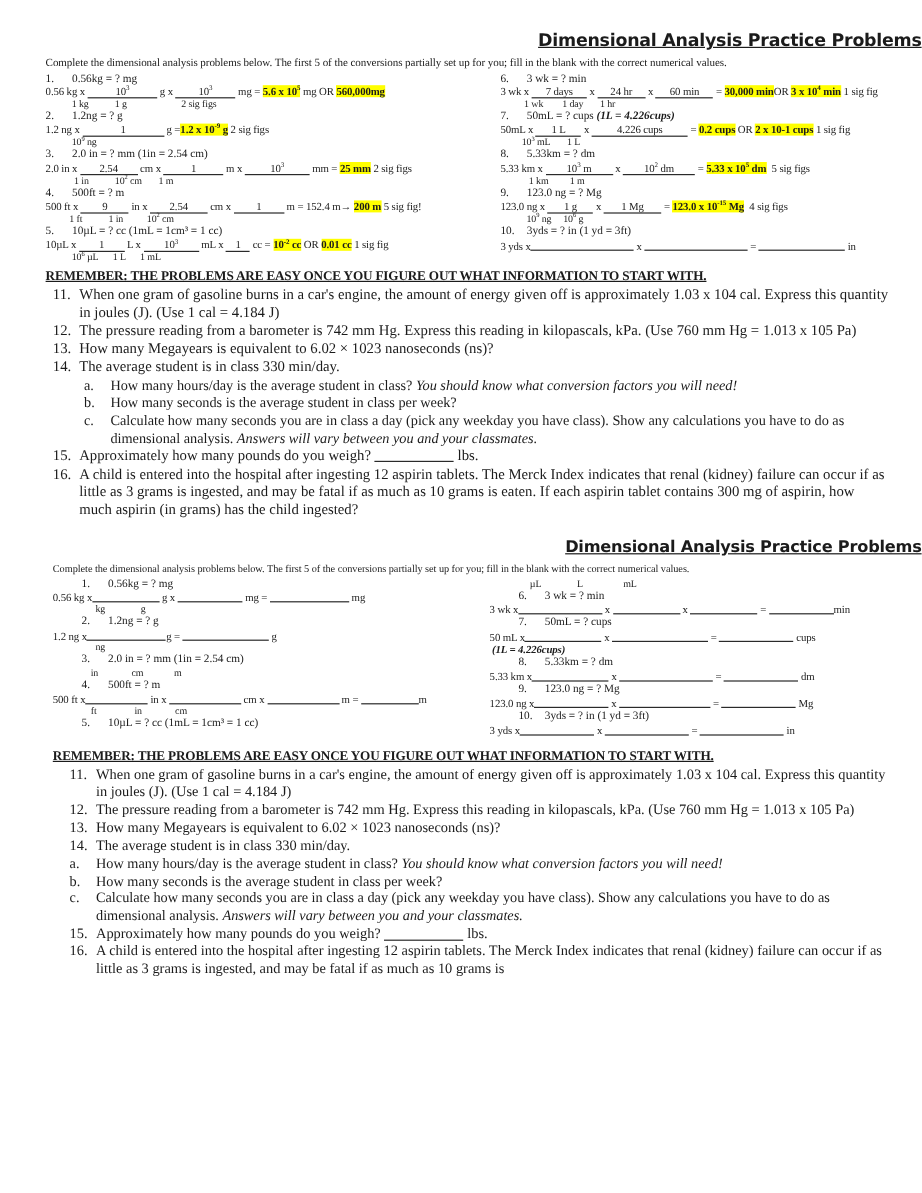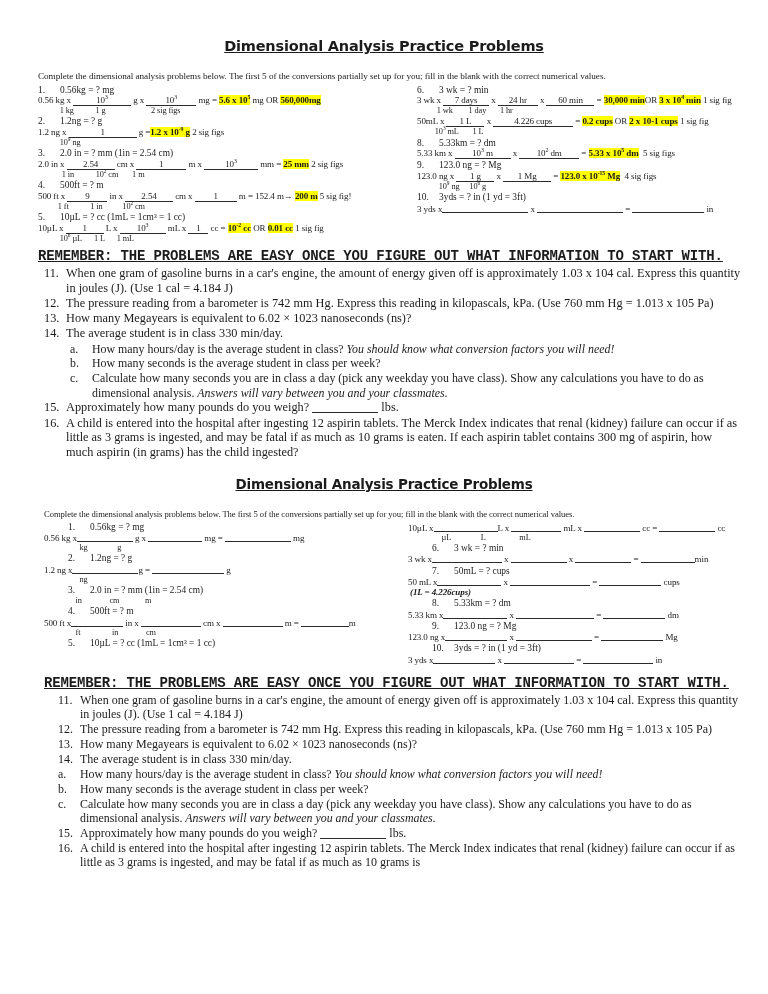--- a/index.html
+++ b/index.html
@@ -15,27 +15,27 @@
     overflow: hidden;
   }
   .page {
     position: relative;
     width: 768px;
     height: 994px;
     padding: 0;
     box-sizing: border-box;
   }
   .doc-title {
-    text-align: center;
+    text-align: right;
     font-family: "DejaVu Sans", "Liberation Sans", sans-serif;
     font-size: 14.5px;
     font-weight: 700;
     text-decoration: underline;
     letter-spacing: -0.2px;
-    margin: 12px;
+    margin: 0;
     padding-top: 26px;
   }
   .doc-title.second {
     padding-top: 14px;
     font-size: 13.5px;
   }
   .intro {
     font-family: "Liberation Serif", serif;
     font-size: 9.2px;
     padding: 5px 38px 0 38px;
@@ -95,22 +95,22 @@
   }
   .hl {
     background: #ffff00;
     font-weight: 700;
   }
   sup { font-size: 0.65em; vertical-align: super; line-height: 0; }
   .ital { font-style: italic; font-weight: 700; }
 
   
   .remember {
-    font-family: Liberation Mono, monospace;
-    font-size: 14px;
+    font-family: Liberation Serif, serif;
+    font-size: 11px;
     font-weight: 700;
     text-decoration: underline;
     padding: 4px 0 2px 38px;
     letter-spacing: -0.15px;
   }
   .remember.second { padding-left: 44px; padding-top: 9px; }
 
   
   ol.qlist {
     list-style: none;
@@ -216,33 +216,35 @@
         <div class="prob-head"><span class="pnum">6.</span><span>3 wk = ? min</span></div>
         <div class="work"><span>3 wk x</span>
           <span class="frac-num" style="width:42px">7 days</span> x
           <span class="frac-num" style="width:36px">24 hr</span> x
           <span class="frac-num" style="width:44px">60 min</span> = <span class="hl">30,000 min</span><span>OR</span> <span class="hl">3 x 10<sup>4</sup> min</span> <span>1 sig fig</span>
         </div>
         <div class="den">&nbsp;&nbsp;&nbsp;&nbsp;&nbsp;&nbsp;&nbsp;&nbsp;&nbsp;&nbsp;1 wk&nbsp;&nbsp;&nbsp;&nbsp;&nbsp;&nbsp;&nbsp;&nbsp;1 day&nbsp;&nbsp;&nbsp;&nbsp;&nbsp;&nbsp;&nbsp;1 hr</div>
       </div>
 
       <div class="prob">
+        <div class="prob-head"><span class="pnum">7.</span><span>50mL = ? cups</span> <span class="ital">(1L = 4.226cups)</span></div>
         <div class="work"><span>50mL x</span>
           <span class="frac-num" style="width:34px">1 L</span> x
           <span class="frac-num" style="width:76px">4.226 cups</span> = <span class="hl">0.2 cups</span> <span>OR</span> <span class="hl">2 x 10-1 cups</span> <span>1 sig fig</span>
         </div>
         <div class="den">&nbsp;&nbsp;&nbsp;&nbsp;&nbsp;&nbsp;&nbsp;&nbsp;&nbsp;10<sup>3</sup> mL&nbsp;&nbsp;&nbsp;&nbsp;&nbsp;&nbsp;&nbsp;1 L</div>
       </div>
 
       <div class="prob">
         <div class="prob-head"><span class="pnum">8.</span><span>5.33km = ? dm</span></div>
         <div class="work"><span>5.33 km x</span>
           <span class="frac-num" style="width:52px">10<sup>3</sup> m</span> x
           <span class="frac-num" style="width:56px">10<sup>2</sup> dm</span> = <span class="hl">5.33 x 10<sup>5</sup> dm</span>&nbsp;&nbsp;<span>5 sig figs</span>
         </div>
+        <div class="den">&nbsp;&nbsp;&nbsp;&nbsp;&nbsp;&nbsp;&nbsp;&nbsp;&nbsp;&nbsp;&nbsp;&nbsp;1 km&nbsp;&nbsp;&nbsp;&nbsp;&nbsp;&nbsp;&nbsp;&nbsp;&nbsp;1 m</div>
       </div>
 
       <div class="prob">
         <div class="prob-head"><span class="pnum">9.</span><span>123.0 ng = ? Mg</span></div>
         <div class="work"><span>123.0 ng x</span>
           <span class="frac-num" style="width:34px">1 g</span> x
           <span class="frac-num" style="width:44px">1 Mg</span> = <span class="hl">123.0 x 10<sup>-15</sup> Mg</span>&nbsp;&nbsp;<span>4 sig figs</span>
         </div>
         <div class="den">&nbsp;&nbsp;&nbsp;&nbsp;&nbsp;&nbsp;&nbsp;&nbsp;&nbsp;&nbsp;&nbsp;10<sup>9</sup> ng&nbsp;&nbsp;&nbsp;&nbsp;&nbsp;10<sup>6</sup> g</div>
       </div>
@@ -298,21 +300,20 @@
       </div>
 
       <div class="prob">
         <div class="prob-head" style="padding-left:24px"><span class="pnum">5.</span><span>10µL = ? cc (1mL = 1cm³ = 1 cc)</span></div>
       </div>
     </div>
 
     <div class="col right" style="padding-left:14px">
 
       <div class="prob">
-        <div class="work"><span>10µL x</span><span class="blank" style="width:64px"></span>L x <span class="blank" style="width:50px"></span> mL x <span class="blank" style="width:56px"></span> cc = <span class="blank" style="width:56px"></span> cc</div>
         <div class="den">&nbsp;&nbsp;&nbsp;&nbsp;&nbsp;&nbsp;&nbsp;&nbsp;&nbsp;&nbsp;&nbsp;&nbsp;&nbsp;&nbsp;&nbsp;&nbsp;&nbsp;µL&nbsp;&nbsp;&nbsp;&nbsp;&nbsp;&nbsp;&nbsp;&nbsp;&nbsp;&nbsp;&nbsp;&nbsp;&nbsp;&nbsp;&nbsp;L&nbsp;&nbsp;&nbsp;&nbsp;&nbsp;&nbsp;&nbsp;&nbsp;&nbsp;&nbsp;&nbsp;&nbsp;&nbsp;&nbsp;&nbsp;&nbsp;&nbsp;mL</div>
       </div>
 
       <div class="prob">
         <div class="prob-head" style="padding-left:24px"><span class="pnum">6.</span><span>3 wk = ? min</span></div>
         <div class="work"><span>3 wk x</span><span class="blank" style="width:70px"></span> x <span class="blank" style="width:56px"></span> x <span class="blank" style="width:56px"></span> = <span class="blank" style="width:54px"></span>min</div>
       </div>
 
       <div class="prob">
         <div class="prob-head" style="padding-left:24px"><span class="pnum">7.</span><span>50mL = ? cups</span></div>

